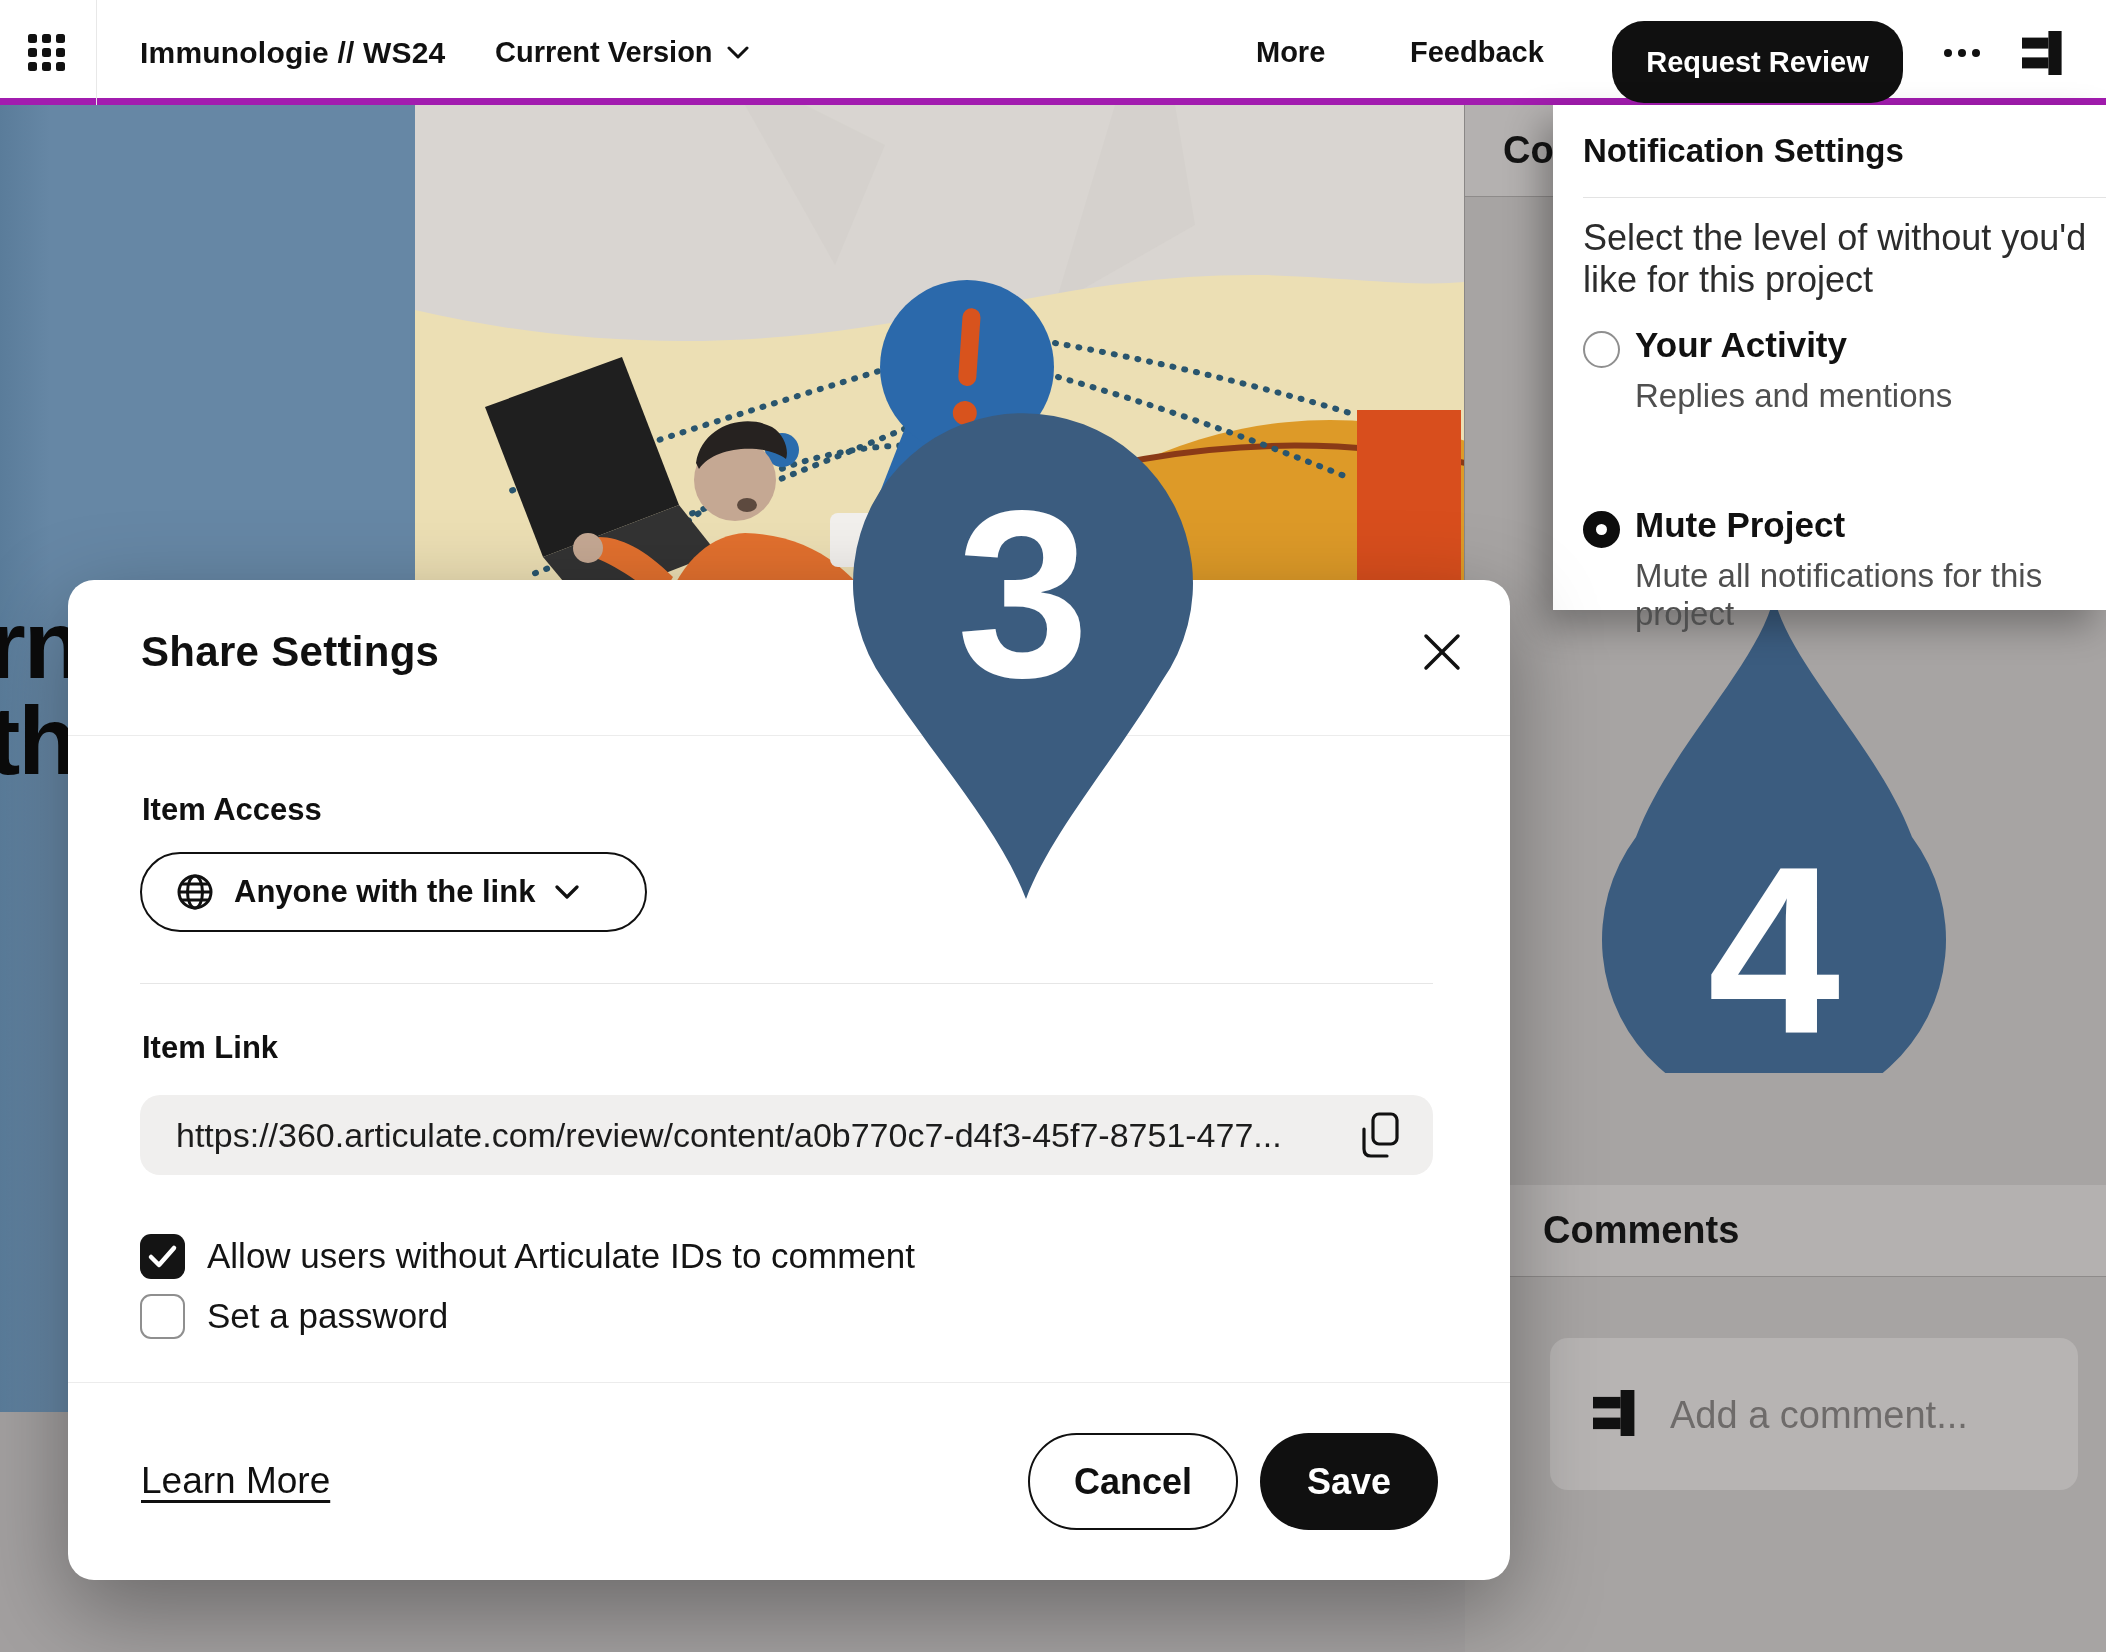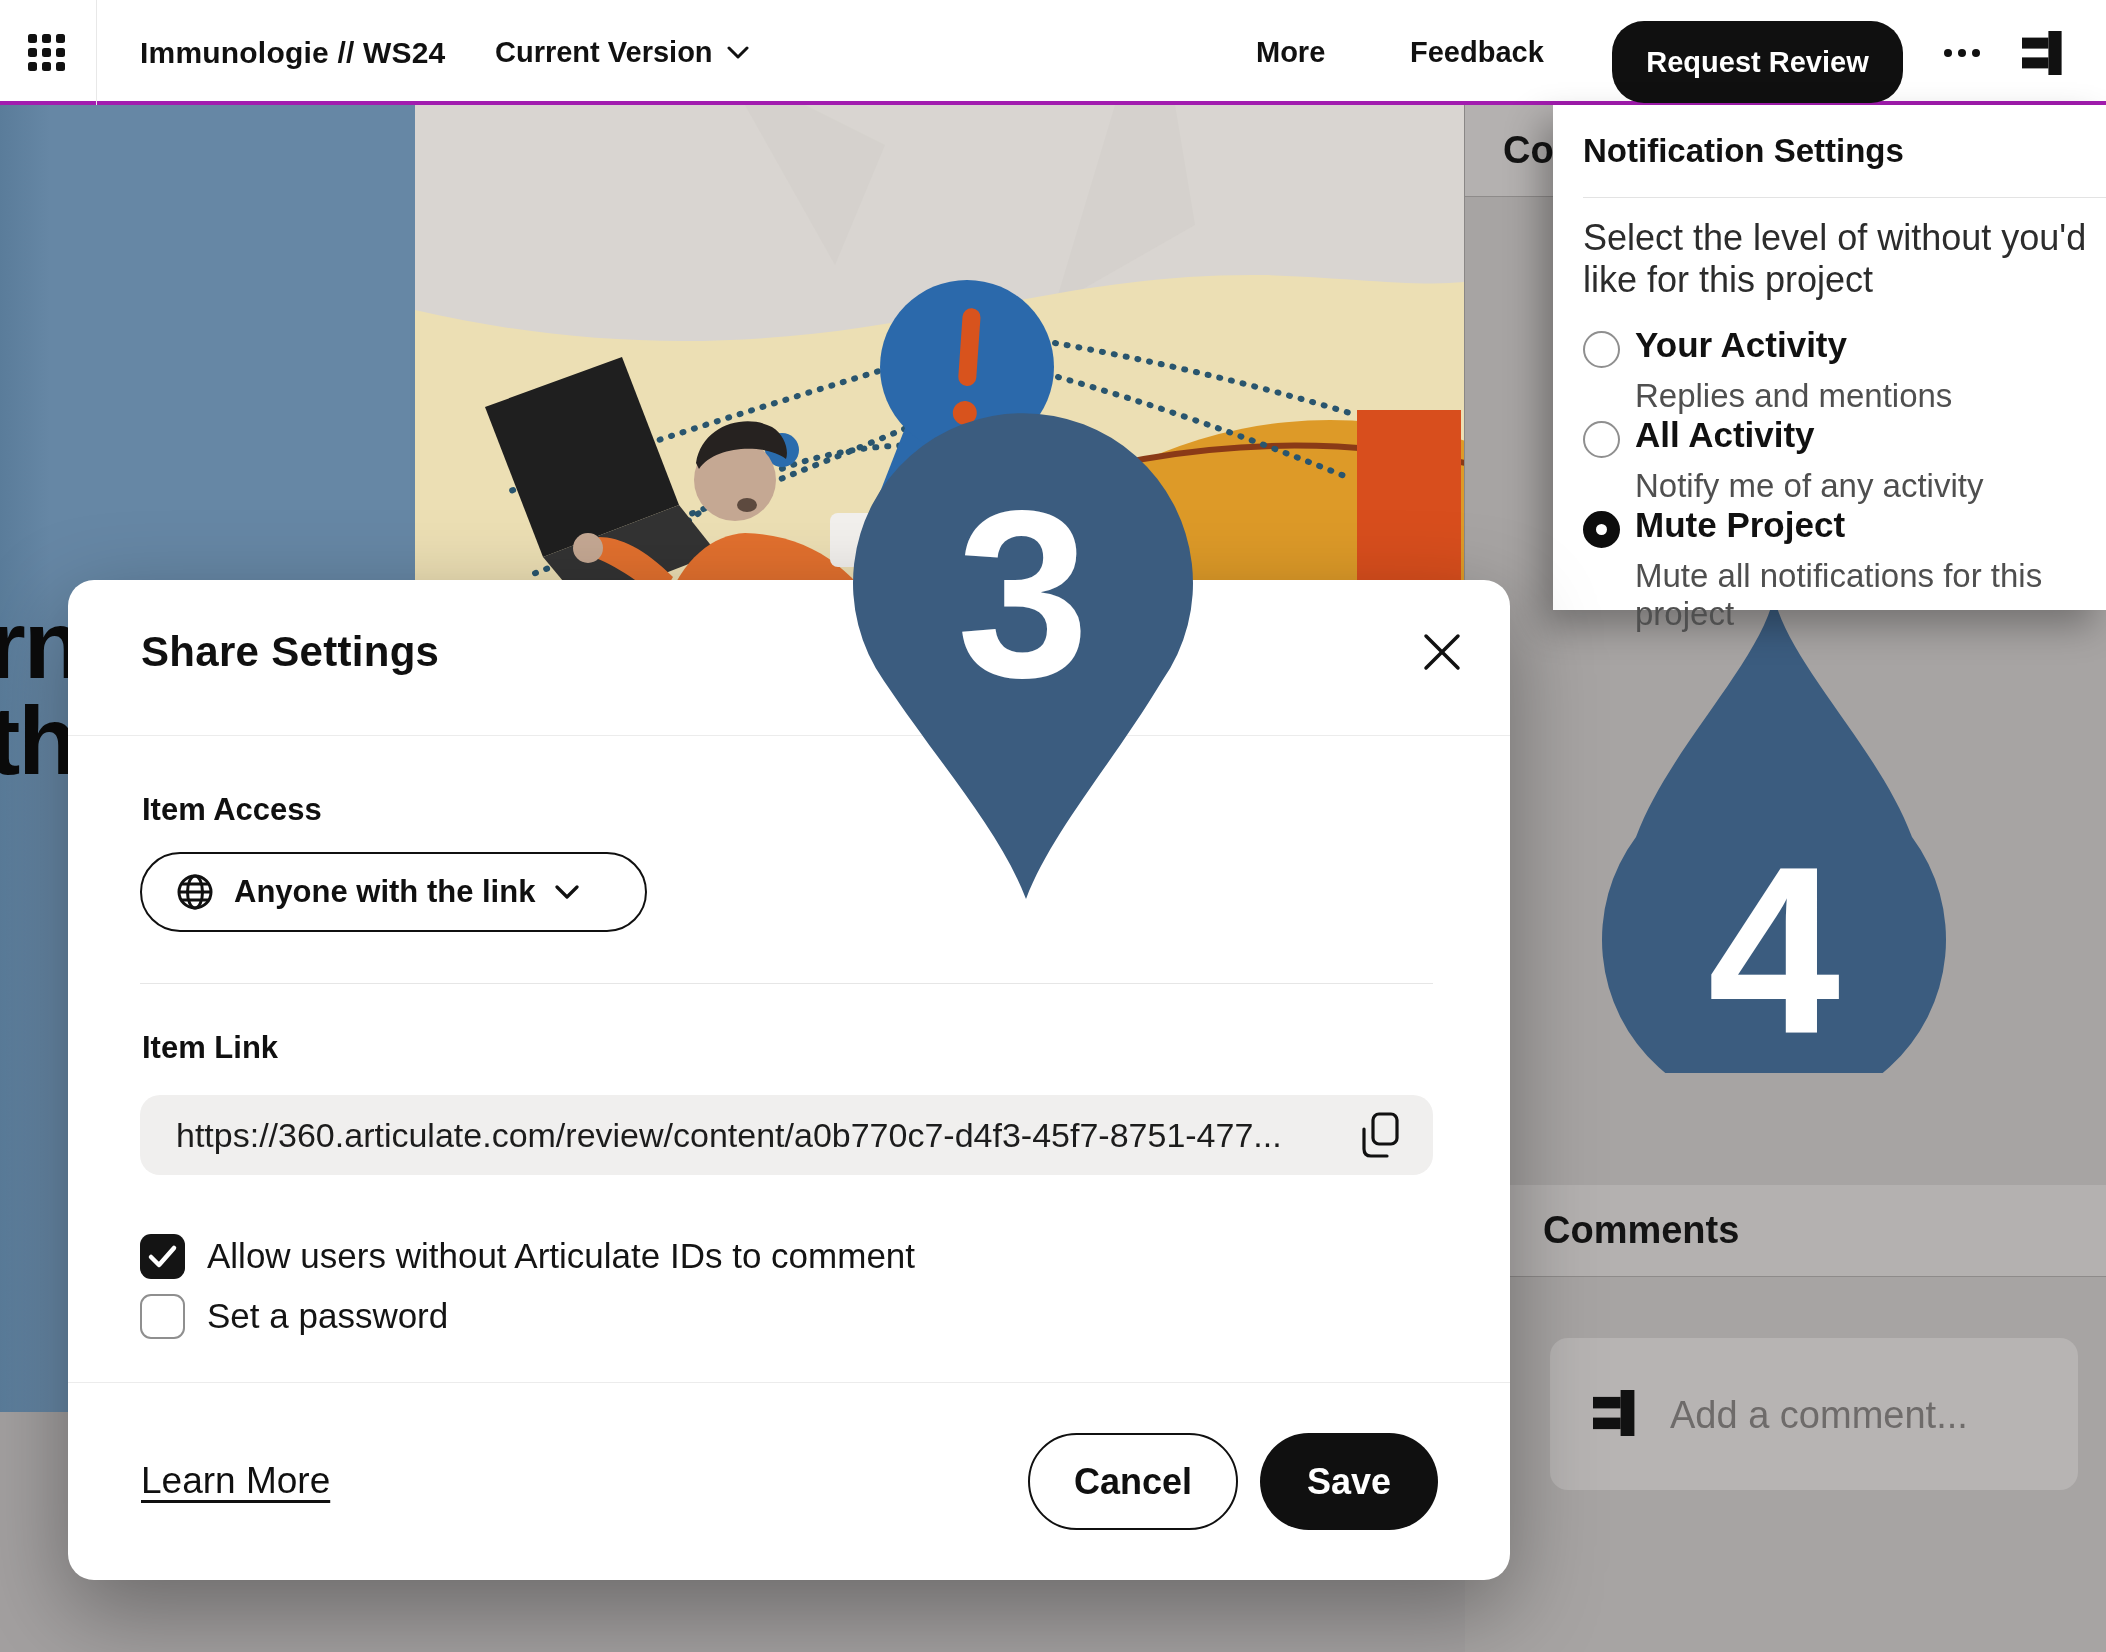--- a/index.html
+++ b/index.html
@@ -4,21 +4,21 @@
 <style>
   * { margin:0; padding:0; box-sizing:border-box; }
   html,body { background:#8f8c8c; }
   .page {
     position:relative; width:2106px; height:1652px; overflow:hidden;
     font-family:"Liberation Sans", sans-serif; background:#a3a0a0;
   }
   
   .topbar {
     position:absolute; left:0; top:0; width:2106px; height:105px;
-    background:#ffffff; z-index:25; border-bottom:4px solid #a21caf;
+    background:#ffffff; z-index:25; border-bottom:7px solid #a21caf;
   }
   .grid-icon { position:absolute; left:28px; top:34px; width:38px; height:38px; }
   .topbar-divider { position:absolute; left:96px; top:0; width:1px; height:105px; background:#e8e8e8; }
   .doc-title { position:absolute; left:140px; top:0; height:105px; display:flex; align-items:center;
     font-size:30px; font-weight:700; color:#111; letter-spacing:.2px; }
   .version-btn { position:absolute; left:495px; top:0; height:105px; display:flex; align-items:center; gap:14px;
     font-size:29px; font-weight:600; color:#111; cursor:pointer; }
   .menu-link { position:absolute; top:0; height:105px; display:flex; align-items:center;
     font-size:29px; font-weight:600; color:#111; cursor:pointer; }
   .share-link { left:1256px; } .feedback-link { left:1410px; }
@@ -206,25 +206,20 @@
   <div class="notif-panel">
     <div class="notif-title">Notification Settings</div>
     <div class="notif-divider"></div>
     <div class="notif-intro">Select the level of without you'd like for this project</div>
 
     <div class="notif-option opt-1">
       <span class="radio"></span>
       <div class="opt-label">Your Activity</div>
       <div class="opt-desc">Replies and mentions</div>
     </div>
-    <div class="notif-option opt-2">
-      <span class="radio"></span>
-      <div class="opt-label">All Activity</div>
-      <div class="opt-desc">Notify me of any activity</div>
-    </div>
     <div class="notif-option opt-3 selected">
       <span class="radio"></span>
       <div class="opt-label">Mute Project</div>
       <div class="opt-desc">Mute all notifications for this project</div>
     </div>
   </div>
 
   <div class="modal">
     <div class="modal-title">Share Settings</div>
     <svg class="modal-close" viewBox="0 0 44 44">

